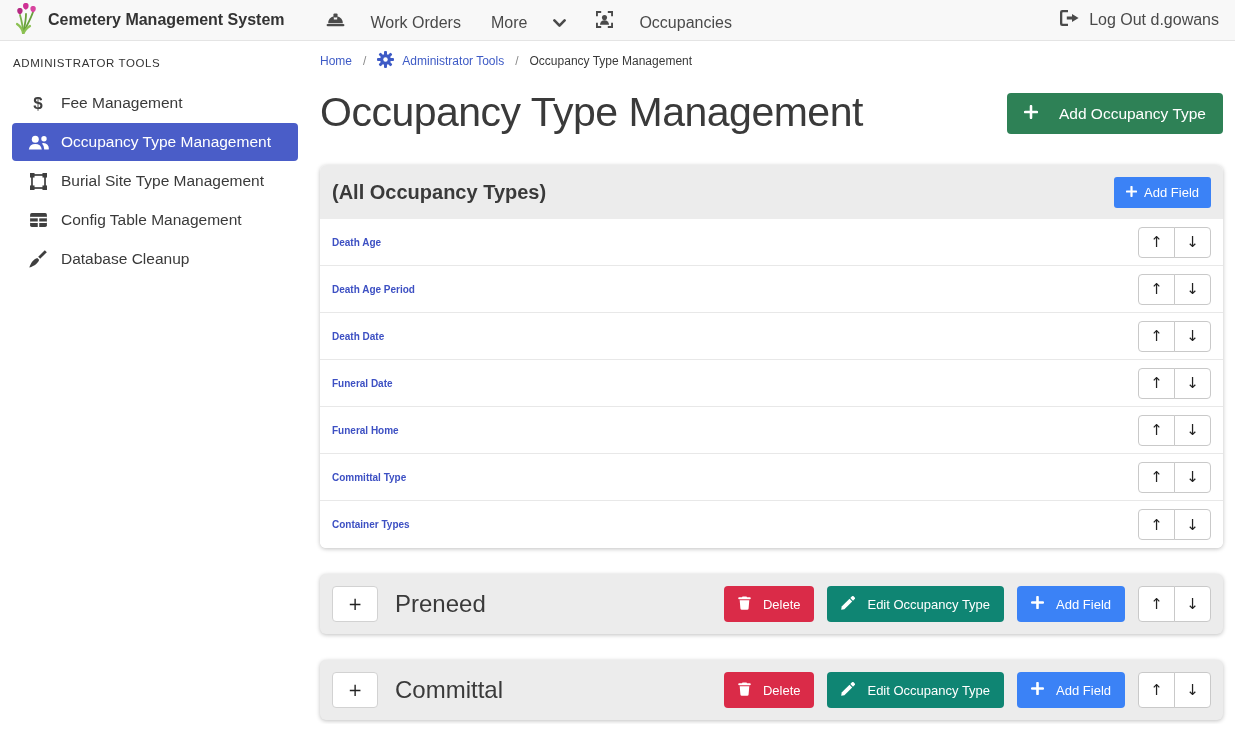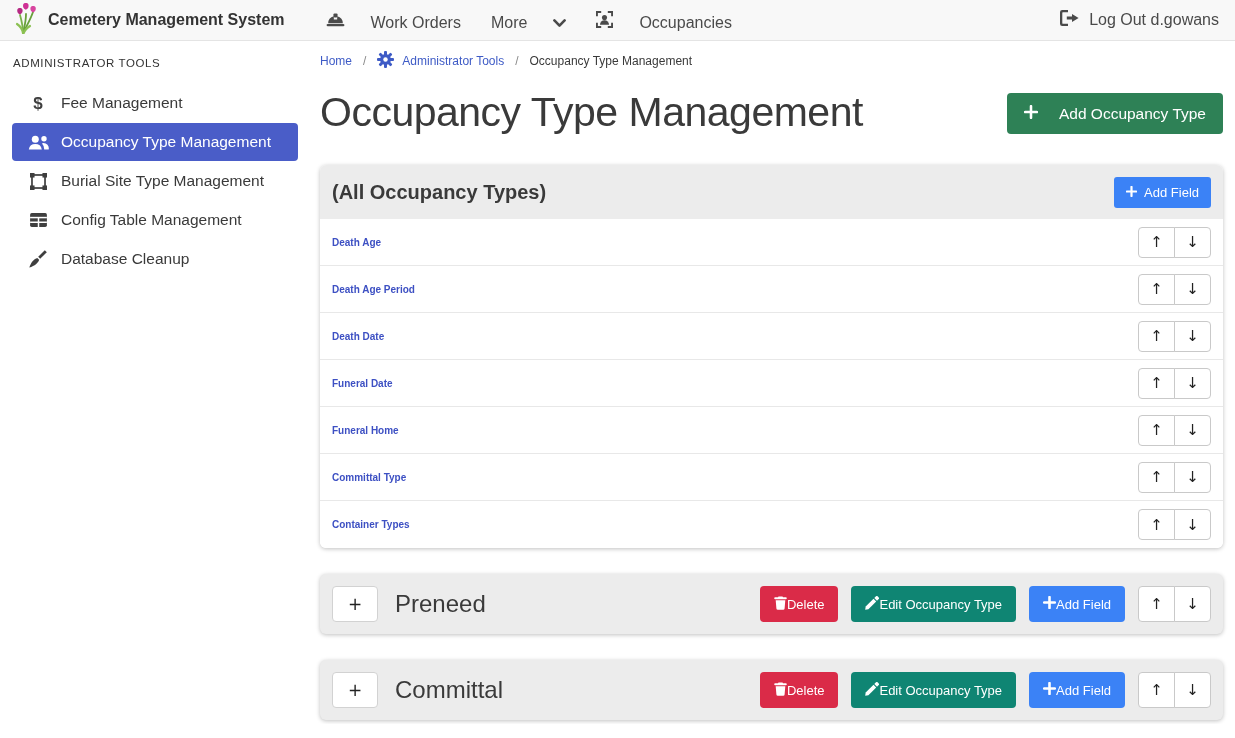--- a/index.html
+++ b/index.html
@@ -43,21 +43,21 @@
   .breadcrumb { display:flex; align-items:center; gap:11px; font-size:12px; margin:4px 0 0; }
   .crumb-link { color:#3e5bc6; text-decoration:none; cursor:pointer; display:flex; align-items:center; gap:8px; }
   .crumb-sep { color:#8a8a8a; }
   .crumb-current { color:#3a3a3a; }
   .title-row { display:flex; justify-content:space-between; align-items:flex-start; margin-top:12px; }
   .page-title { font-size:41px; font-weight:400; color:#3a3a3a; margin:0; line-height:58px; letter-spacing:-0.5px; }
   
   .btn { display:flex; align-items:center; border:none; cursor:pointer; color:#fff; font-family:inherit; }
   .btn-add-type { gap:21px; background:#2e8156; font-size:15.5px; height:41px; padding:0 17px; border-radius:4px; margin-top:10px; }
   .btn-sm { gap:7px; font-size:13px; height:31px; padding:0 12px; border-radius:3px; }
-  .btn-md { gap:0; font-size:13px; height:36px; padding:0 14px; border-radius:4px; }
+  .btn-md { gap:12px; font-size:13px; height:36px; padding:0 14px; border-radius:4px; }
   .btn-green { background:#3b82f6; }
   .btn-teal  { background:#0f8573; }
   .btn-red   { background:#da2b48; }
   
   .card { margin-top:24px; border-radius:6px; box-shadow:0 1px 4px rgba(0,0,0,0.25); background:#fff; }
   .card-header {
     background:#ececec; border-radius:6px 6px 0 0; display:flex;
     justify-content:space-between; align-items:center; height:54px; padding:0 12px;
   }
   .card-title { font-size:20px; font-weight:600; color:#3a3a3a; }

